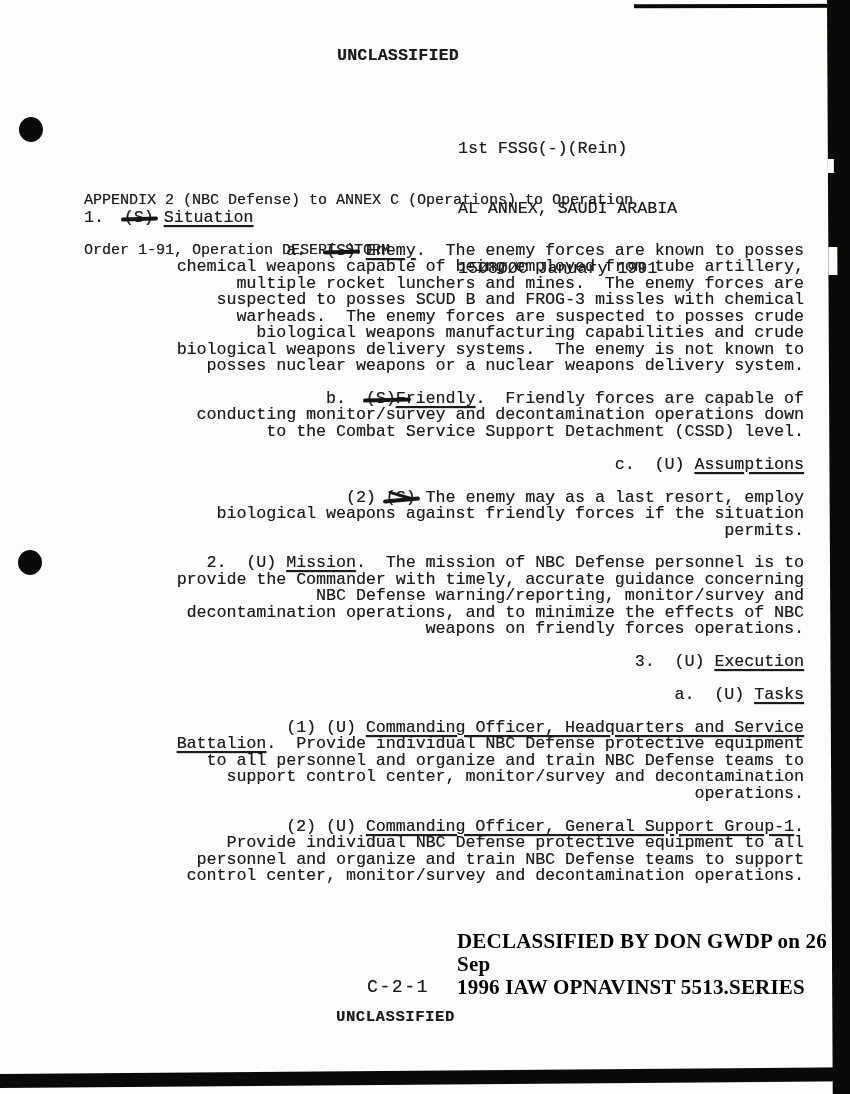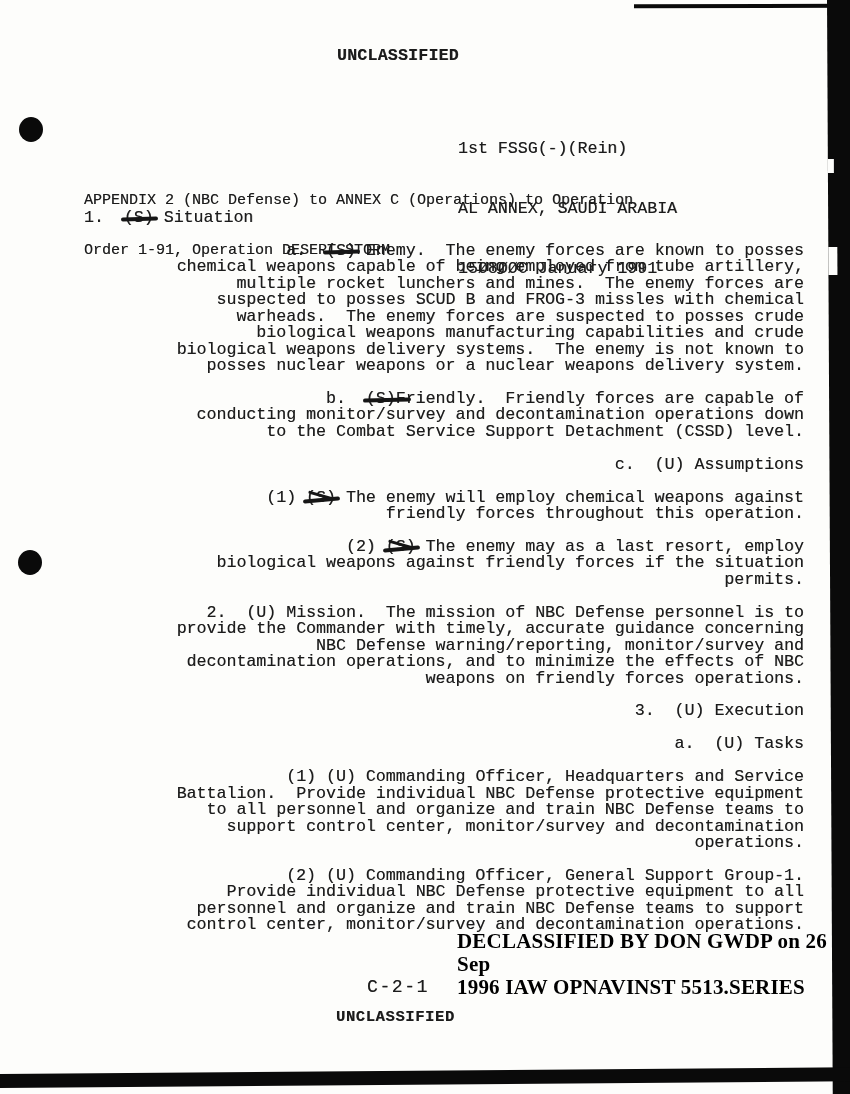--- a/index.html
+++ b/index.html
@@ -20,20 +20,21 @@
   .cls-header{position:absolute;left:337px;top:46px;font-size:16.6px;font-weight:bold;letter-spacing:0.2px;}
   .letterhead{position:absolute;left:458px;top:99px;font-size:16.6px;line-height:20px;white-space:pre;}
   .title-block{position:absolute;left:84px;top:160px;font-size:15px;line-height:16.6px;white-space:pre;}
   .doc-body{
     position:absolute;left:84px;top:210px;width:720px;
     font-size:16.6px;line-height:16.45px;
   }
   .para{white-space:pre-wrap;}
   .para + .para{margin-top:16.45px;text-align:right;}
   .seg-underline{
+    text-decoration:underline;
     text-decoration-thickness:1.8px;
     text-underline-offset:2.5px;
   }
   .seg-strike,.seg-strike-join,.seg-strike-heavy{position:relative;display:inline-block;}
   .seg-strike::after,.seg-strike-join::after,.seg-strike-heavy::after{
     content:"";position:absolute;background:#161616;border-radius:2px;
     left:-10%;width:125%;top:7px;height:3.6px;transform:rotate(-1.5deg);
   }
   .seg-strike-join::after{width:160%;}
   .seg-strike-heavy::after{height:4px;transform:rotate(-5deg);top:8px;}
@@ -101,22 +102,20 @@
 multiple rocket lunchers and mines.  The enemy forces are
 suspected to posses SCUD B and FROG-3 missles with chemical
 warheads.  The enemy forces are suspected to posses crude
 biological weapons manufacturing capabilities and crude
 biological weapons delivery systems.  The enemy is not known to
 posses nuclear weapons or a nuclear weapons delivery system.</span></div>
       <div class="para"><span>    b.  </span><span class="seg-strike-join">(S)</span><span class="seg-underline">Friendly</span><span>.  Friendly forces are capable of
 conducting monitor/survey and decontamination operations down
 to the Combat Service Support Detachment (CSSD) level.</span></div>
       <div class="para"><span>    c.  (U) </span><span class="seg-underline">Assumptions</span></div>
-      <div class="para"><span>      (1) </span><span class="seg-strike-heavy">(S)</span><span> The enemy will employ chemical weapons against
-friendly forces throughout this operation.</span></div>
       <div class="para"><span>      (2) </span><span class="seg-strike-heavy">(S)</span><span> The enemy may as a last resort, employ
 biological weapons against friendly forces if the situation
 permits.</span></div>
       <div class="para"><span>2.  (U) </span><span class="seg-underline">Mission</span><span>.  The mission of NBC Defense personnel is to
 provide the Commander with timely, accurate guidance concerning
 NBC Defense warning/reporting, monitor/survey and
 decontamination operations, and to minimize the effects of NBC
 weapons on friendly forces operations.</span></div>
       <div class="para"><span>3.  (U) </span><span class="seg-underline">Execution</span></div>
       <div class="para"><span>    a.  (U) </span><span class="seg-underline">Tasks</span></div>

